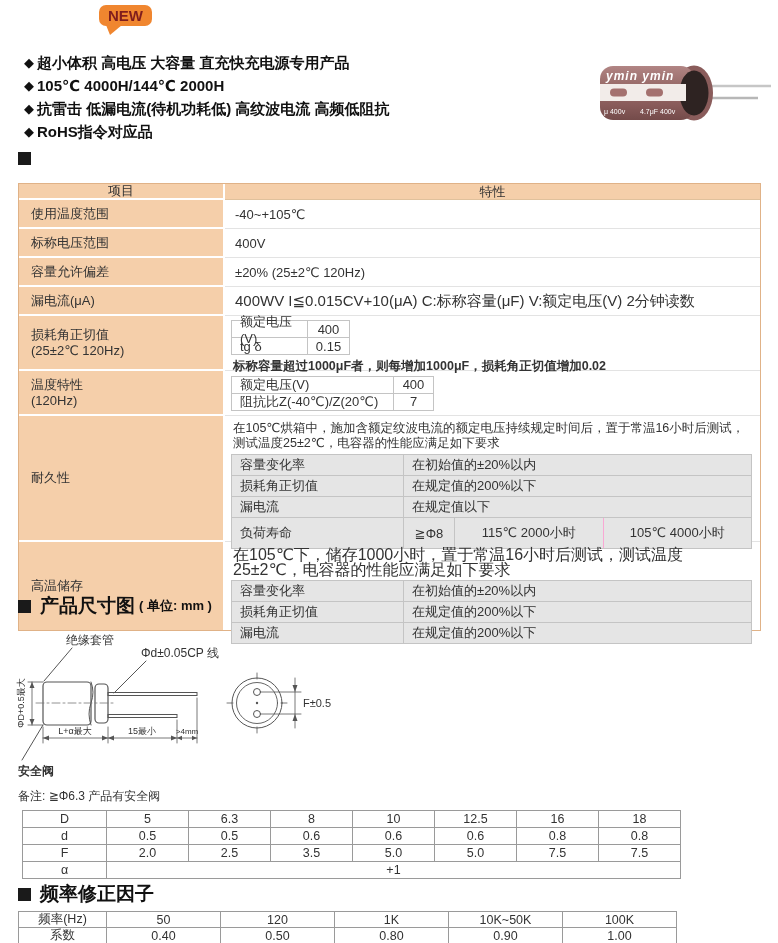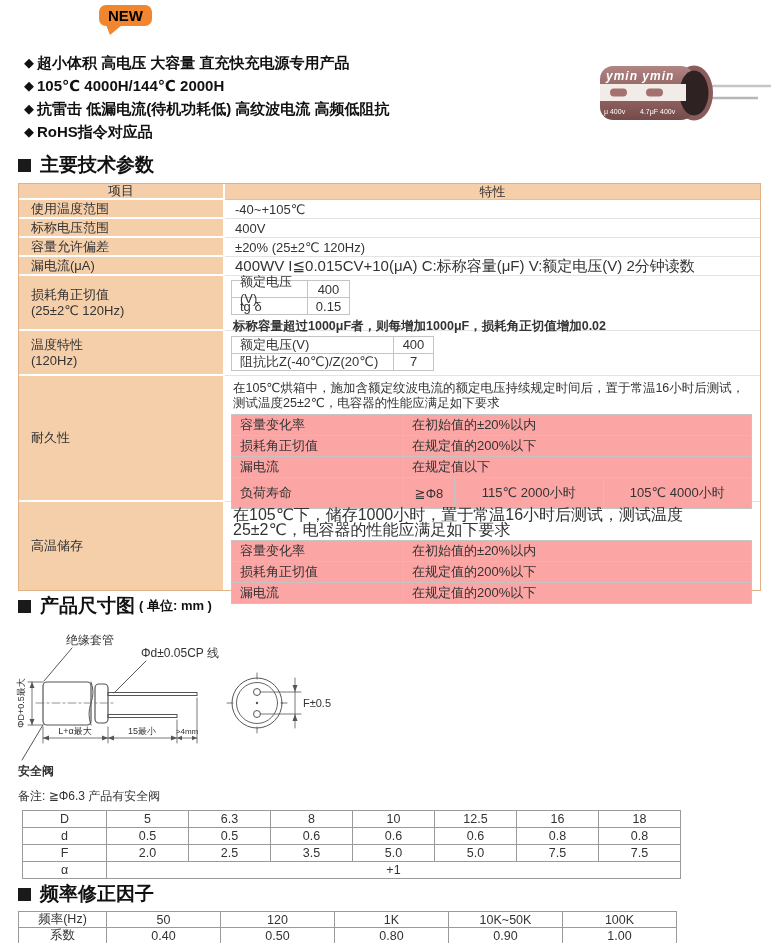--- a/index.html
+++ b/index.html
@@ -2,21 +2,21 @@
 <html><head>
 <meta charset="utf-8">
 <style>
   html,body{margin:0;padding:0;background:#fff;}
   .page{
     position:relative;width:778px;height:943px;background:#ffffff;overflow:hidden;
     font-family:"Liberation Sans","DejaVu Sans",sans-serif;color:#222;
   }
   
   .logo{position:absolute;left:24px;top:2px;font-size:44px;font-weight:800;color:#2767a4;letter-spacing:-1px;}
-  .new-badge{position:absolute;left:99px;top:5px;background:#f0862f;color:#000000;font-weight:bold;
+  .new-badge{position:absolute;left:99px;top:5px;background:#f0862f;color:#7f1d1d;font-weight:bold;
     font-size:15px;padding:3px 9px 3px 9px;border-radius:7px;line-height:1;}
   .new-badge::after{content:"";position:absolute;left:7px;bottom:-9px;width:0;height:0;
     border-left:4px solid transparent;border-right:12px solid transparent;border-top:10px solid #f0862f;}
   .features{position:absolute;left:24px;top:51px;font-size:15px;font-weight:600;line-height:23px;color:#111;}
   .feature-row{display:flex;align-items:center;}
   .bullet{margin-right:3px;font-size:13px;}
   
   .sec{position:absolute;display:flex;align-items:center;font-weight:bold;color:#111;}
   .sec .sq{width:13px;height:13px;background:#1a1a1a;margin-right:9px;flex:none;}
   .sec .t{font-size:19px;}
@@ -26,36 +26,36 @@
   #sec3{left:18px;top:881px;}
   
   .spec-table{position:absolute;left:18px;top:183px;width:741px;border:1px solid #e0b287;font-size:13px;color:#333;}
   .st-row{display:flex;}
   .st-lab{width:206px;flex:none;background:#f5cfaa;border-bottom:2px solid #fff;border-right:2px solid #fff;
     padding-left:12px;display:flex;flex-direction:column;justify-content:center;box-sizing:border-box;line-height:16px;}
   .st-val{flex:1;border-bottom:1px solid #e3e3e3;display:flex;align-items:center;padding-left:10px;box-sizing:border-box;}
   .st-head{height:16px;}
   .st-head .st-lab{align-items:center;justify-content:center;padding-left:0;}
   .st-head .st-val{background:#f5cfaa;justify-content:center;padding-left:0;border-bottom:1px solid #e0c19c;}
-  .h19{height:19px;}
+  .h19{height:29px;}
   .st-row.last .st-lab,.st-row.last .st-val{border-bottom:none;}
   .col{flex-direction:column;align-items:flex-start;justify-content:flex-start;padding:4px 8px 4px 6px;}
   
   .mini{border-top:1px solid #c4c4c4;border-left:1px solid #c4c4c4;display:inline-block;background:#fff;}
   .mini-row{display:flex;}
   .mini-k,.mini-v{border-right:1px solid #c4c4c4;border-bottom:1px solid #c4c4c4;height:17px;
     display:flex;align-items:center;box-sizing:border-box;}
   .mini-k{padding:0 8px;}
   .mini-v{justify-content:center;}
   .w72{width:76px;} .w42{width:42px;}
   .w160{width:162px;} .w40{width:40px;}
   .note{margin-top:3px;padding-left:2px;font-size:12.5px;font-weight:bold;}
   .intro{line-height:15px;font-size:12.5px;padding:1px 2px 3px 2px;}
   
-  .itable{border:1px solid #c4c4c4;align-self:stretch;background:#fca5a5;}
+  .itable{border:1px solid #c4c4c4;align-self:stretch;background:#e5e5e5;}
   .it-row{display:flex;border-bottom:1px solid #c4c4c4;height:20px;align-items:stretch;}
   .it-row:last-child{border-bottom:none;}
   .it-row.tall{height:30px;}
   .it-k{width:172px;flex:none;padding-left:8px;border-right:1px solid #c4c4c4;display:flex;align-items:center;box-sizing:border-box;}
   .it-v{flex:1;padding-left:8px;display:flex;align-items:center;}
   .it-cond{width:50px;flex:none;border-right:1px solid #c4c4c4;display:flex;align-items:center;justify-content:center;}
   .it-half{flex:1;display:flex;align-items:center;justify-content:center;}
   .it-half.bl{border-right:1px solid #f9a8d4;}
   .sm{font-size:15px;}
   
@@ -118,21 +118,20 @@
       <rect x="60" y="43.5" width="17" height="8" rx="4" fill="#a4716f"></rect>
       <rect x="96" y="43.5" width="17" height="8" rx="4" fill="#a4716f"></rect>
       <text x="56" y="35" font-size="12" font-weight="bold" font-style="italic" fill="#ffffff" letter-spacing="1">ymin ymin</text>
       <text x="54" y="69" font-size="7" fill="#ffffff">μ 400v</text>
       <text x="90" y="69" font-size="7" fill="#ffffff">4.7μF 400v</text>
     </svg>
   </div>
 
   <div class="sec" id="sec1">
     <span class="sq"></span>
-    <span class="t">主要技术参数</span>
   </div>
 
   <div class="spec-table">
     <div class="st-row st-head">
       <div class="st-lab">项目</div>
       <div class="st-val">特性</div>
     </div>
 
     <div class="st-row h19">
       <div class="st-lab">使用温度范围</div>

